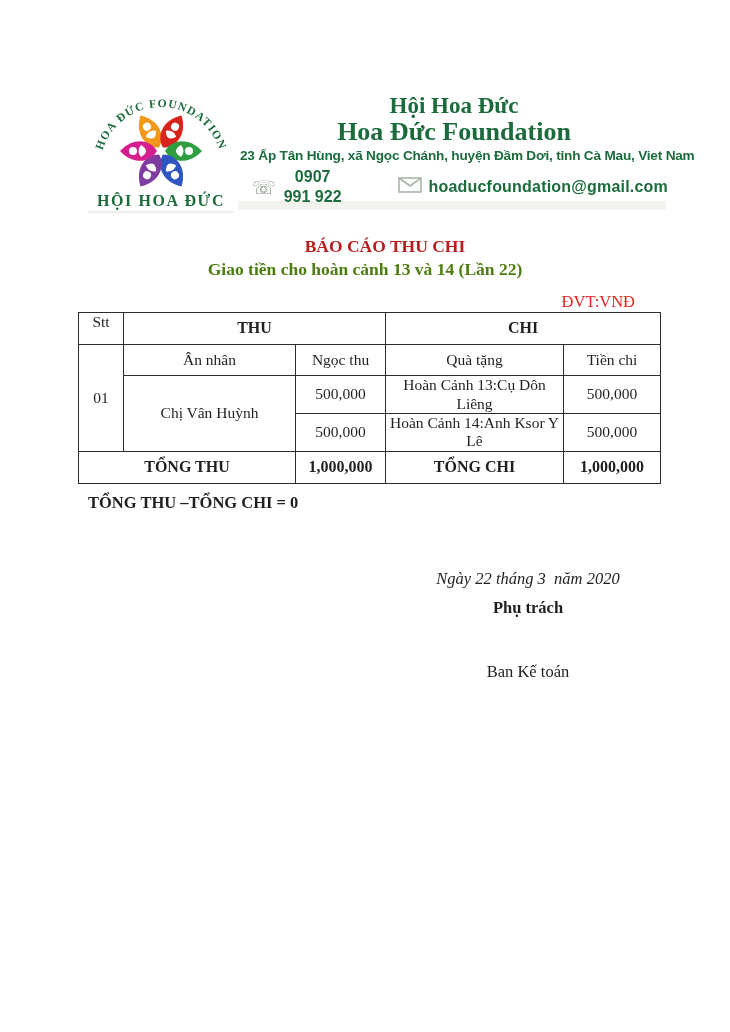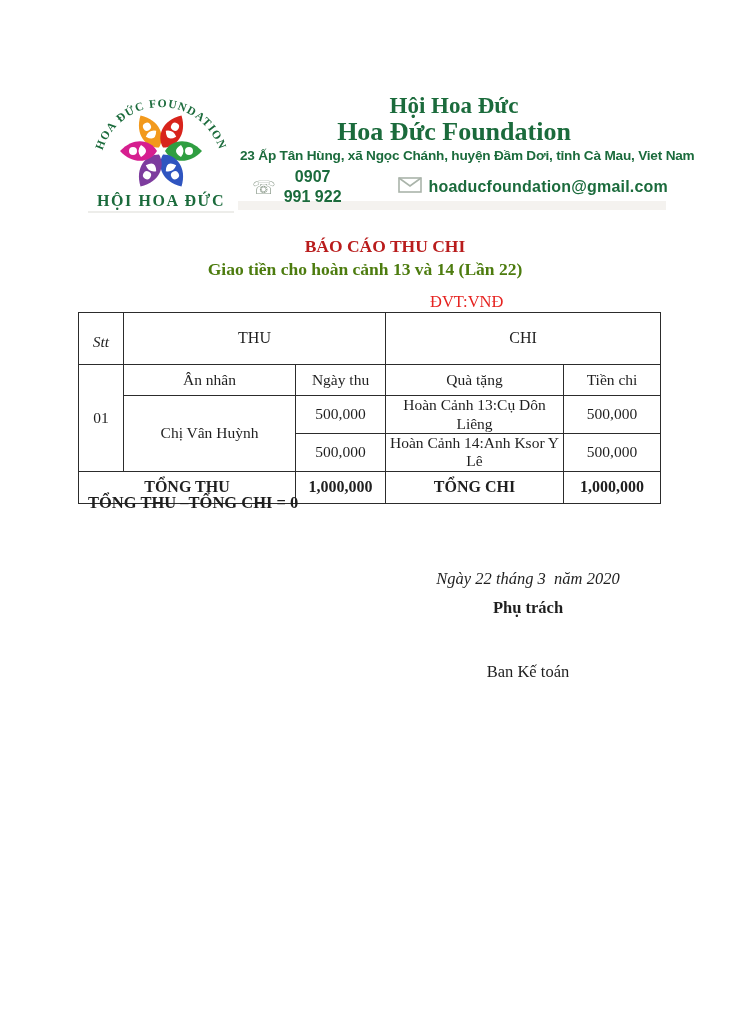--- a/index.html
+++ b/index.html
@@ -37,31 +37,31 @@
   .phone-glyph{font-family:"DejaVu Sans",sans-serif;font-size:19px;color:#8d9c8d;
             font-weight:normal;line-height:18px;}
   .envelope{display:inline-block;margin-left:48px;}
   .email-text{letter-spacing:0.2px;}
 
   
   .r-title{position:absolute;left:0;top:236px;width:730px;text-align:center;
            color:#b91c1c;font-size:17.5px;font-weight:bold;padding-left:20px;}
   .r-sub{position:absolute;left:0;top:259px;width:730px;text-align:center;
            color:#4d7c0f;font-size:17.5px;font-weight:bold;}
-  .dvt{position:absolute;left:430px;top:292px;width:205px;
+  .dvt{position:absolute;left:430px;top:292px;width:205px;text-align:right;
            color:#e62320;font-size:16.5px;}
 
   
   table.report{position:absolute;left:78px;top:312px;width:582px;
            border-collapse:collapse;table-layout:fixed;
            font-size:15.5px;}
   table.report td{border:1.6px solid #2c2c2c;text-align:center;vertical-align:middle;
            padding:0 2px;line-height:1.18;}
-  tr.h1 td{height:31px;font-weight:normal;font-size:16px;}
-  tr.h1 td.stt-cell{font-weight:normal;font-size:15.5px;vertical-align:top;padding-top:20px;font-style:italic;}
+  tr.h1 td{height:31px;font-weight:bold;font-size:16px;}
+  tr.h1 td.stt-cell{font-weight:normal;font-size:15.5px;vertical-align:top;padding-top:0;}
   tr.h2 td{height:30px;}
   tr.d1 td{height:37px;}
   tr.d2 td{height:36px;}
   tr.tot td{height:31px;font-weight:bold;font-size:16px;margin-left:36px;}
 
   
   .balance{position:absolute;left:88px;top:493px;font-size:16.5px;font-weight:bold;}
   .thanks{position:absolute;left:88px;top:519px;font-size:17px;font-weight:bold;}
   .signblock{position:absolute;left:418px;top:569px;width:220px;text-align:center;}
   .date-line{font-size:16.5px;font-style:italic;white-space:pre;}
@@ -151,21 +151,21 @@
     </colgroup>
     <tbody>
       <tr class="h1">
         <td class="stt-cell">Stt</td>
         <td colspan="2">THU</td>
         <td colspan="2">CHI</td>
       </tr>
       <tr class="h2">
         <td rowspan="3">01</td>
         <td>Ân nhân</td>
-        <td>Ngày thu</td>
+        <td>Ngọc thu</td>
         <td>Quà tặng</td>
         <td>Tiền chi</td>
       </tr>
       <tr class="d1">
         <td rowspan="2">Chị Vân Huỳnh</td>
         <td>500,000</td>
         <td>Hoàn Cảnh 13:Cụ Dôn Liêng</td>
         <td>500,000</td>
       </tr>
       <tr class="d2">

